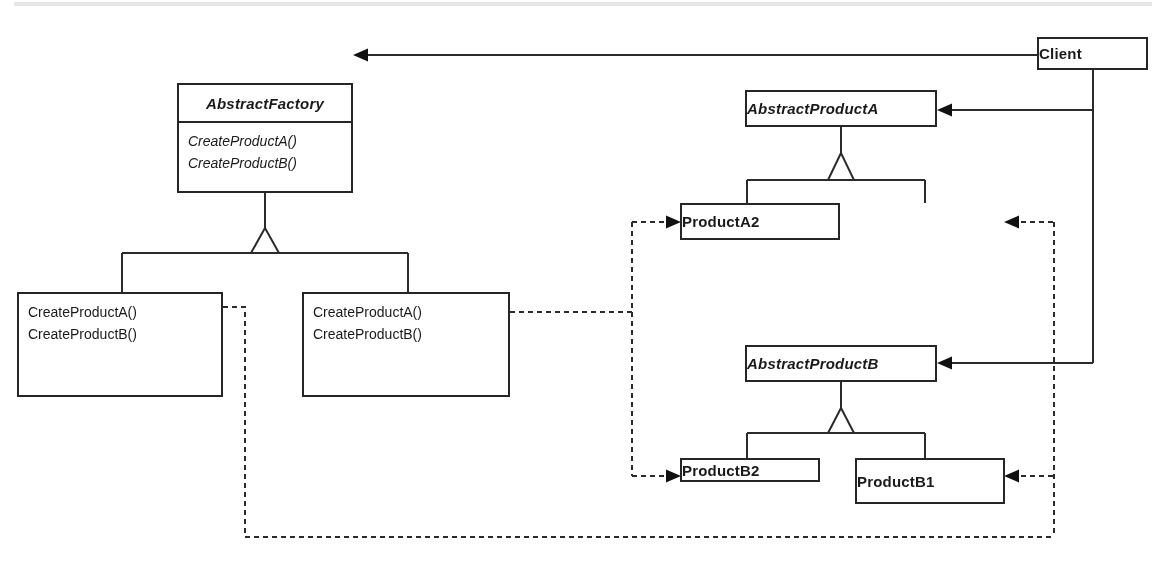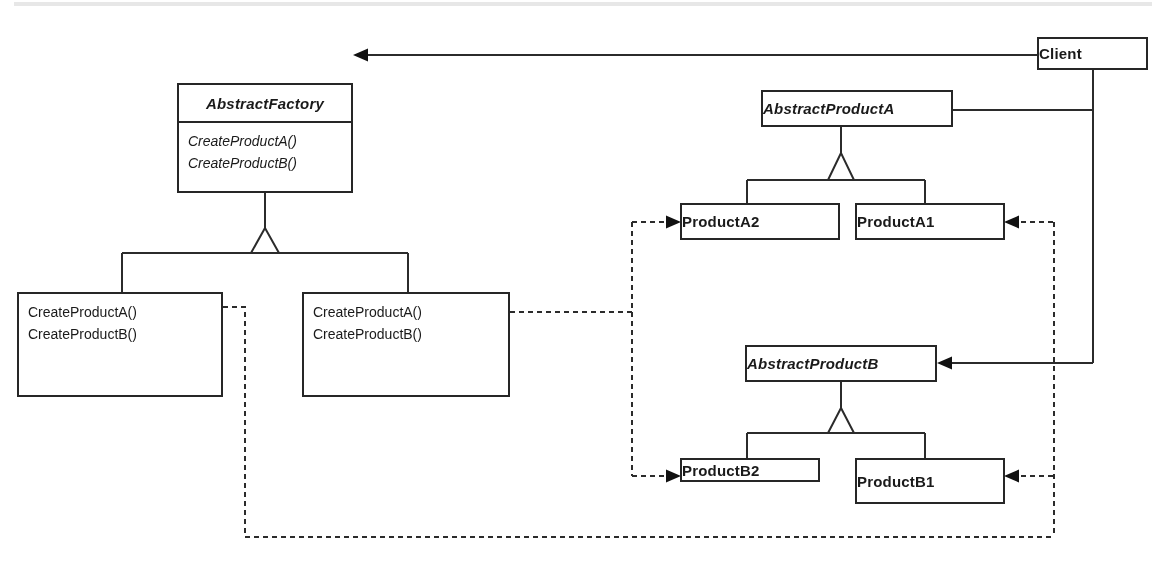--- a/index.html
+++ b/index.html
@@ -48,21 +48,21 @@
     padding: 7px 0 0 9px;
     font-size: 14px;
     line-height: 22px;
     white-space: nowrap;
   }
   .uml-methods.abstract { font-style: italic; }
   
   .b-abstractfactory  { left: 177px;  top: 35px;  width: 176px; height: 110px; margin-top: 48px; }
   .b-abstractfactory .uml-title { height: 36px; }
   .b-client           { left: 1037px; top: 37px;  width: 111px; height: 33px; }
-  .b-abstractproducta { left: 745px;  top: 90px;  width: 192px; height: 37px; margin-left: 16px; }
+  .b-abstractproducta { left: 745px;  top: 90px;  width: 192px; height: 37px; }
   .b-producta2        { left: 680px;  top: 203px; width: 160px; height: 37px; }
   .b-producta1        { left: 855px;  top: 203px; width: 150px; height: 37px; }
   .b-concretefactory1 { left: 17px;   top: 292px; width: 206px; height: 105px; }
   .b-concretefactory2 { left: 302px;  top: 292px; width: 208px; height: 105px; }
   .b-concretefactory1 .uml-title, .b-concretefactory2 .uml-title { height: 31px; }
   .b-abstractproductb { left: 745px;  top: 345px; width: 192px; height: 37px; }
   .b-productb2        { left: 680px;  top: 458px; width: 140px; height: 24px; }
   .b-productb1        { left: 855px;  top: 458px; width: 150px; height: 46px; }
   .single { display: flex; align-items: center; justify-content: flex-start; }
 </style>
@@ -127,23 +127,20 @@
     <div class="uml-title">Client</div>
   </div>
 
   <div class="uml-box b-abstractproducta single">
     <div class="uml-title abstract">AbstractProductA</div>
   </div>
 
   <div class="uml-box b-producta2 single">
     <div class="uml-title">ProductA2</div>
   </div>
-  <div class="uml-box b-producta1 single">
-    <div class="uml-title">ProductA1</div>
-  </div>
 
   <div class="uml-box b-concretefactory1">
     <div class="uml-methods">
       <div>CreateProductA()</div>
       <div>CreateProductB()</div>
     </div>
   </div>
 
   <div class="uml-box b-concretefactory2">
     <div class="uml-methods">

